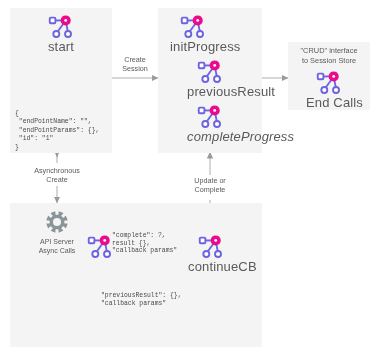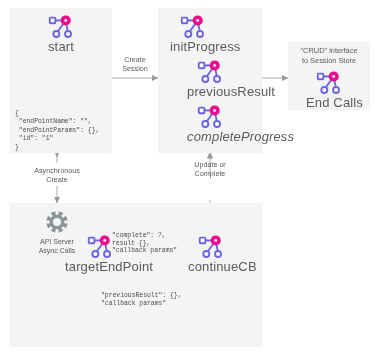--- a/index.html
+++ b/index.html
@@ -242,21 +242,20 @@
   <svg class="node-icon" viewBox="0 0 32 32">
     <line x1="8.5" y1="9" x2="21" y2="9" stroke="#6c63e0" stroke-width="2"></line>
     <line x1="21" y1="9" x2="11" y2="23" stroke="#6c63e0" stroke-width="2"></line>
     <line x1="21" y1="9" x2="23.5" y2="22" stroke="#6c63e0" stroke-width="2"></line>
     <rect x="4" y="6" width="6" height="6" rx="1" fill="#fff" stroke="#6c63e0" stroke-width="2"></rect>
     <circle cx="11" cy="23.5" r="3.2" fill="#fff" stroke="#6c63e0" stroke-width="2"></circle>
     <circle cx="23.5" cy="23.5" r="3.2" fill="#fff" stroke="#6c63e0" stroke-width="2"></circle>
     <circle cx="21" cy="9" r="4.4" fill="#ec0a8c" stroke="#ec0a8c" stroke-width="2"></circle>
     <circle cx="21" cy="9" r="1.5" fill="#ffffff"></circle>
   </svg>
-  <div class="node-label">targetEndPoint</div>
 </div>
 
 <div class="node" style="left:188px; top:232px; width:46px;text-align:center;">
   <svg class="node-icon" viewBox="0 0 32 32">
     <line x1="8.5" y1="9" x2="21" y2="9" stroke="#6c63e0" stroke-width="2"></line>
     <line x1="21" y1="9" x2="11" y2="23" stroke="#6c63e0" stroke-width="2"></line>
     <line x1="21" y1="9" x2="23.5" y2="22" stroke="#6c63e0" stroke-width="2"></line>
     <rect x="4" y="6" width="6" height="6" rx="1" fill="#fff" stroke="#6c63e0" stroke-width="2"></rect>
     <circle cx="11" cy="23.5" r="3.2" fill="#fff" stroke="#6c63e0" stroke-width="2"></circle>
     <circle cx="23.5" cy="23.5" r="3.2" fill="#fff" stroke="#6c63e0" stroke-width="2"></circle>
@@ -265,21 +264,21 @@
   </svg>
   <div class="node-label">continueCB</div>
 </div>
 
 <div class="edge-label" style="left:113px; top:55px; width:44px;">Create
 Session</div>
 
 <div class="edge-label" style="left:20px; top:166px; width:74px;">Asynchronous
 Create</div>
 
-<div class="edge-label" style="left:178px; top:160px; width:64px;">Update or
+<div class="edge-label" style="left:178px; top:176px; width:64px;">Update or
 Complete</div>
 
 <div class="code-text" style="left:112px; top:232px; width:72px; line-height:7.6px;">"complete": ?,
 result {},
 "callback params"</div>
 
 <div class="code-text" style="left:101px; top:292px; width:100px; line-height:7.6px;">"previousResult": {},
 "callback params"</div>
 
 </body></html>

